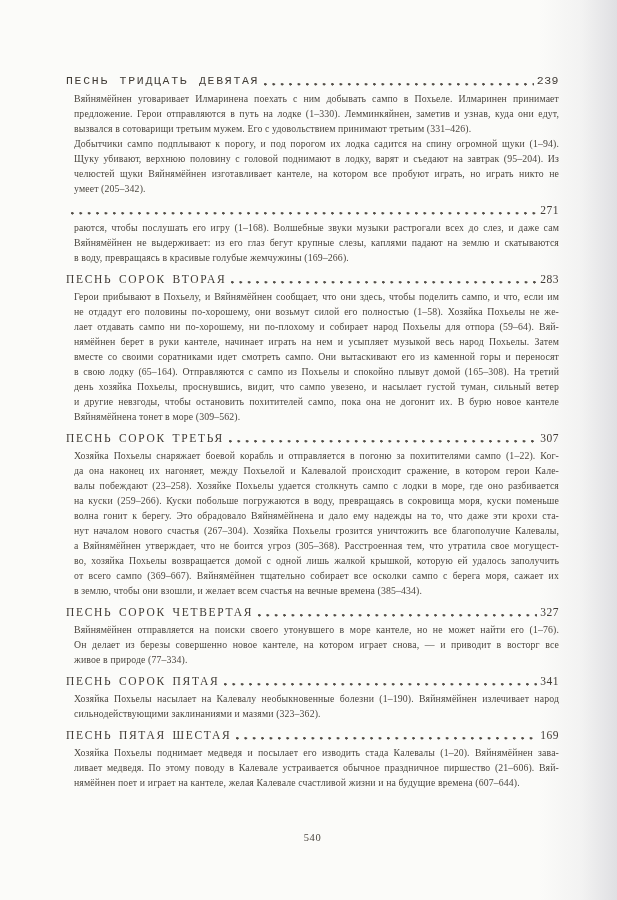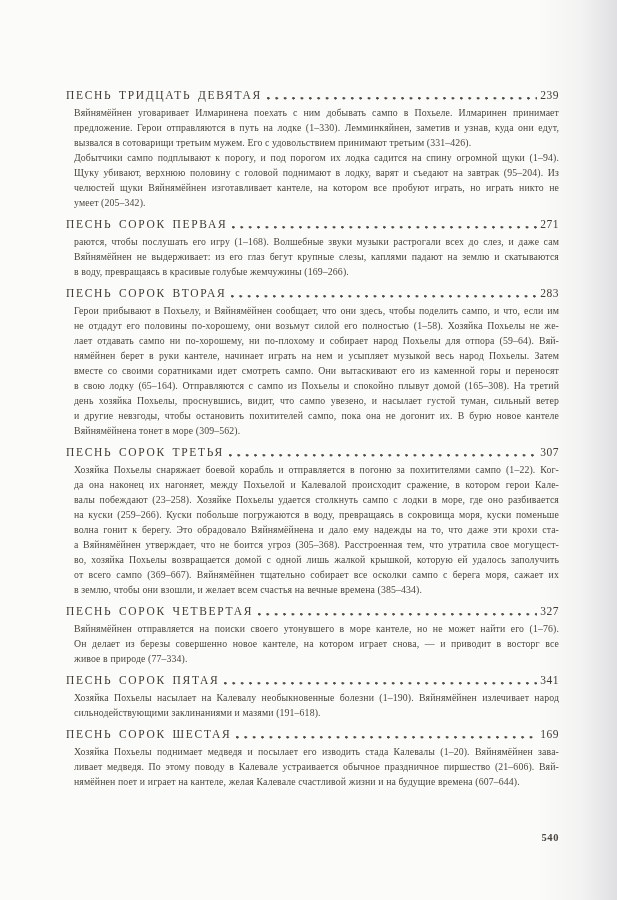--- a/index.html
+++ b/index.html
@@ -29,21 +29,21 @@
   .entry-heading {
     display: flex;
     align-items: flex-end;
     font-size: 11.5px;
     line-height: 14px;
     letter-spacing: 1.7px;
     word-spacing: 2px;
     color: #403b35;
     margin: 7px 0 3px 0;
   }
-  .entry:first-child .entry-heading { margin-top: 14px; }
+  .entry:first-child .entry-heading { margin-top: 0; font-family: Liberation Mono, monospace; }
   .entry-title { white-space: nowrap; }
   .dot-leader {
     flex: 1 1 auto;
     height: 12px;
     margin: 0 3px 0 5px;
     background-image: radial-gradient(circle at 1.3px 1.3px, #524d46 1.05px, rgba(0,0,0,0) 1.5px);
     background-size: 8.4px 3px;
     background-repeat: repeat-x;
     background-position: left calc(100% - 2px);
   }
@@ -57,25 +57,24 @@
   .summary-line {
     text-align: justify;
     text-align-last: justify;
     margin-left: 8px;
   }
   .summary-line.last { text-align-last: left; }
   .folio {
     position: absolute;
     top: 832px; left: 66px;
     width: 493px;
-    text-align: right;
+    text-align: center;
     font-size: 10.5px;
     letter-spacing: 0.6px;
     color: #4b463f;
-    font-weight: bold;
   }
 </style>
 </head>
 <body>
 
 <div class="edge-shade"></div>
 
 <div class="content" id="toc-list">
   <section class="entry">
     <div class="entry-heading">
@@ -94,21 +93,20 @@
     <div class="entry-summary">
         <div class="summary-line">Добытчики сампо подплывают к порогу, и под порогом их лодка садится на спину огромной щуки (1–94).</div>
         <div class="summary-line">Щуку убивают, верхнюю половину с головой поднимают в лодку, варят и съедают на завтрак (95–204). Из</div>
         <div class="summary-line">челюстей щуки Вяйнямёйнен изготавливает кантеле, на котором все пробуют играть, но играть никто не</div>
         <div class="summary-line last">умеет (205–342).</div>
       </div>
   </section>
 
   <section class="entry">
     <div class="entry-heading">
-      <span class="entry-title">ПЕСНЬ СОРОК ПЕРВАЯ</span>
       <span class="dot-leader"></span>
       <span class="entry-pageno">271</span>
     </div>
     <div class="entry-summary">
         <div class="summary-line">раются, чтобы послушать его игру (1–168). Волшебные звуки музыки растрогали всех до слез, и даже сам</div>
         <div class="summary-line">Вяйнямёйнен не выдерживает: из его глаз бегут крупные слезы, каплями падают на землю и скатываются</div>
         <div class="summary-line last">в воду, превращаясь в красивые голубые жемчужины (169–266).</div>
       </div>
   </section>
 
@@ -136,20 +134,21 @@
       <span class="entry-title">ПЕСНЬ СОРОК ТРЕТЬЯ</span>
       <span class="dot-leader"></span>
       <span class="entry-pageno">307</span>
     </div>
     <div class="entry-summary">
         <div class="summary-line">Хозяйка Похьелы снаряжает боевой корабль и отправляется в погоню за похитителями сампо (1–22). Ког-</div>
         <div class="summary-line">да она наконец их нагоняет, между Похьелой и Калевалой происходит сражение, в котором герои Кале-</div>
         <div class="summary-line">валы побеждают (23–258). Хозяйке Похьелы удается столкнуть сампо с лодки в море, где оно разбивается</div>
         <div class="summary-line">на куски (259–266). Куски побольше погружаются в воду, превращаясь в сокровища моря, куски поменьше</div>
         <div class="summary-line">волна гонит к берегу. Это обрадовало Вяйнямёйнена и дало ему надежды на то, что даже эти крохи ста-</div>
+        <div class="summary-line">нут началом нового счастья (267–304). Хозяйка Похьелы грозится уничтожить все благополучие Калевалы,</div>
         <div class="summary-line">а Вяйнямёйнен утверждает, что не боится угроз (305–368). Расстроенная тем, что утратила свое могущест-</div>
         <div class="summary-line">во, хозяйка Похьелы возвращается домой с одной лишь жалкой крышкой, которую ей удалось заполучить</div>
         <div class="summary-line">от всего сампо (369–667). Вяйнямёйнен тщательно собирает все осколки сампо с берега моря, сажает их</div>
         <div class="summary-line last">в землю, чтобы они взошли, и желает всем счастья на вечные времена (385–434).</div>
       </div>
   </section>
 
   <section class="entry">
     <div class="entry-heading">
       <span class="entry-title">ПЕСНЬ СОРОК ЧЕТВЕРТАЯ</span>
@@ -164,27 +163,27 @@
   </section>
 
   <section class="entry">
     <div class="entry-heading">
       <span class="entry-title">ПЕСНЬ СОРОК ПЯТАЯ</span>
       <span class="dot-leader"></span>
       <span class="entry-pageno">341</span>
     </div>
     <div class="entry-summary">
         <div class="summary-line">Хозяйка Похьелы насылает на Калевалу необыкновенные болезни (1–190). Вяйнямёйнен излечивает народ</div>
-        <div class="summary-line last">сильнодействующими заклинаниями и мазями (191–618).</div>
+        <div class="summary-line last">сильнодействующими заклинаниями и мазями (323–362).</div>
       </div>
   </section>
 
   <section class="entry">
     <div class="entry-heading">
-      <span class="entry-title">ПЕСНЬ СОРОК ШЕСТАЯ</span>
+      <span class="entry-title">ПЕСНЬ ПЯТАЯ ШЕСТАЯ</span>
       <span class="dot-leader"></span>
       <span class="entry-pageno">169</span>
     </div>
     <div class="entry-summary">
         <div class="summary-line">Хозяйка Похьелы поднимает медведя и посылает его изводить стада Калевалы (1–20). Вяйнямёйнен зава-</div>
         <div class="summary-line">ливает медведя. По этому поводу в Калевале устраивается обычное праздничное пиршество (21–606). Вяй-</div>
         <div class="summary-line last">нямёйнен поет и играет на кантеле, желая Калевале счастливой жизни и на будущие времена (607–644).</div>
       </div>
   </section>
 </div>

